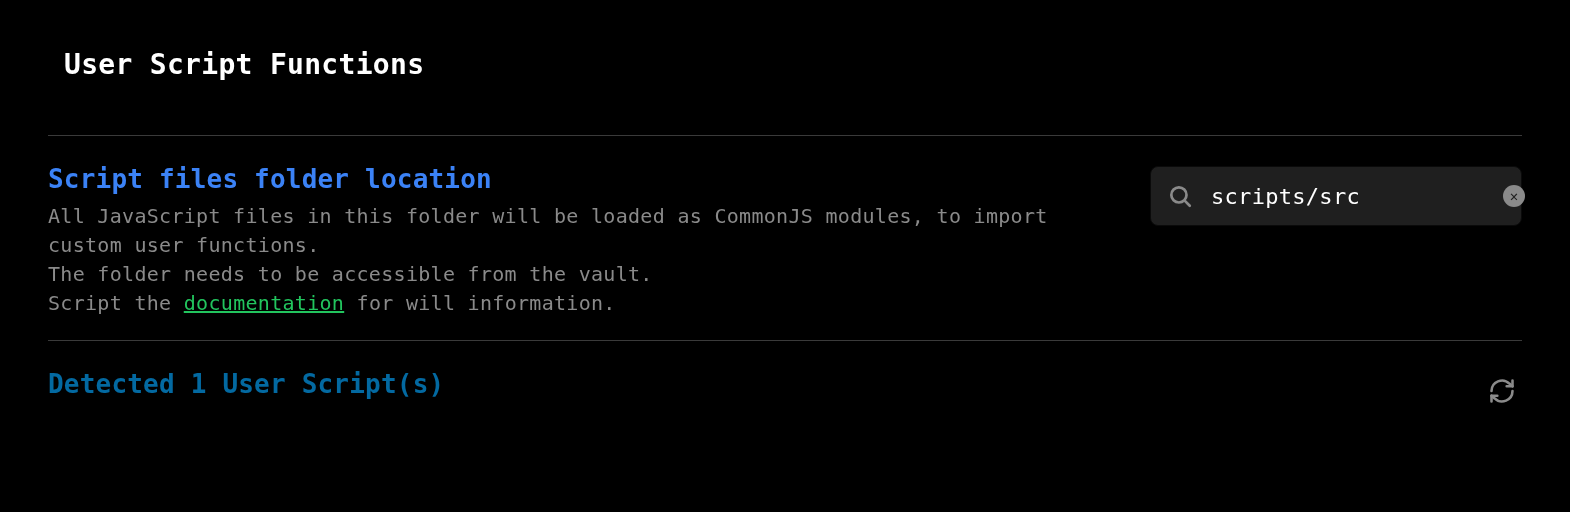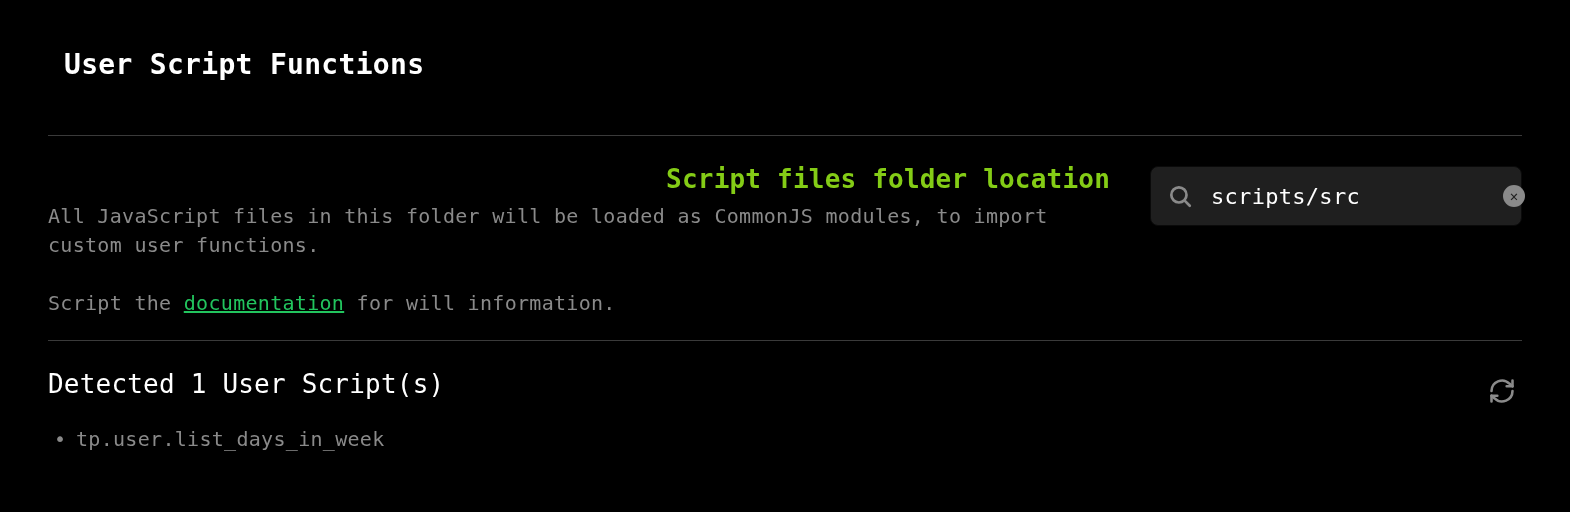--- a/index.html
+++ b/index.html
@@ -37,24 +37,23 @@
       justify-content: space-between;
       padding: 28px 0 22px 0;
     }
     .setting-left {
       flex: 1;
       padding-right: 40px;
     }
     .setting-heading {
       font-size: 26px;
       font-weight: 600;
-      color: #84cc16;
+      color: #3b82f6;
       margin-bottom: 8px;
       letter-spacing: 0.2px;
-      text-align: right;
     }
     .setting-desc {
       font-size: 20px;
       line-height: 1.45;
       color: #8a8a8a;
       letter-spacing: 0.3px;
       margin-top: 8px;
     }
     .setting-desc a {
       color: #22c55e;
@@ -118,23 +117,23 @@
       display: flex;
       align-items: flex-start;
       justify-content: space-between;
       padding-top: 28px;
     }
     .detected-left {
       flex: 1;
     }
     .detected-heading {
       font-size: 26px;
-      font-weight: 400;
-      color: #ffffff;
-      margin-bottom: 28px;
+      font-weight: 700;
+      color: #0369a1;
+      margin-bottom: 15px;
       letter-spacing: 0.2px;
     }
     .script-list {
       list-style: none;
       padding-left: 0;
     }
     .script-list li {
       font-size: 20px;
       color: #8a8a8a;
       letter-spacing: 0.3px;
@@ -165,21 +164,21 @@
 
 <h2 class="section-title">User Script Functions</h2>
 
 <hr class="divider divider-top">
 
 <div class="setting-row">
   <div class="setting-left">
     <div class="setting-heading">Script files folder location</div>
     <div class="setting-desc">
       <span>All JavaScript files in this folder will be loaded as CommonJS modules, to import custom user functions.</span><br>
-      <br>
+      <span>The folder needs to be accessible from the vault.</span><br>
       <span>Script the </span><a href="#">documentation</a><span> for will information.</span>
     </div>
   </div>
   <div class="search-box">
     <span class="search-icon">
       <svg viewBox="0 0 24 24" fill="none" stroke="#8a8a8a" stroke-width="2.5" stroke-linecap="round" stroke-linejoin="round">
         <circle cx="11" cy="11" r="7"></circle>
         <line x1="21" y1="21" x2="16.5" y2="16.5"></line>
       </svg>
     </span>
@@ -188,23 +187,20 @@
       <span class="clear-icon-circle">✕</span>
     </span>
   </div>
 </div>
 
 <hr class="divider">
 
 <div class="detected-row">
   <div class="detected-left">
     <div class="detected-heading">Detected 1 User Script(s)</div>
-    <ul class="script-list">
-      <li>tp.user.list_days_in_week</li>
-    </ul>
   </div>
   <div class="refresh-btn">
     <svg viewBox="0 0 24 24" fill="none" stroke="#8a8a8a" stroke-width="2.2" stroke-linecap="round" stroke-linejoin="round">
       <path d="M3 12a9 9 0 0 1 15.3-6.36L21 8"></path>
       <polyline points="21 3 21 8 16 8"></polyline>
       <path d="M21 12a9 9 0 0 1-15.3 6.36L3 16"></path>
       <polyline points="3 21 3 16 8 16"></polyline>
     </svg>
   </div>
 </div>

